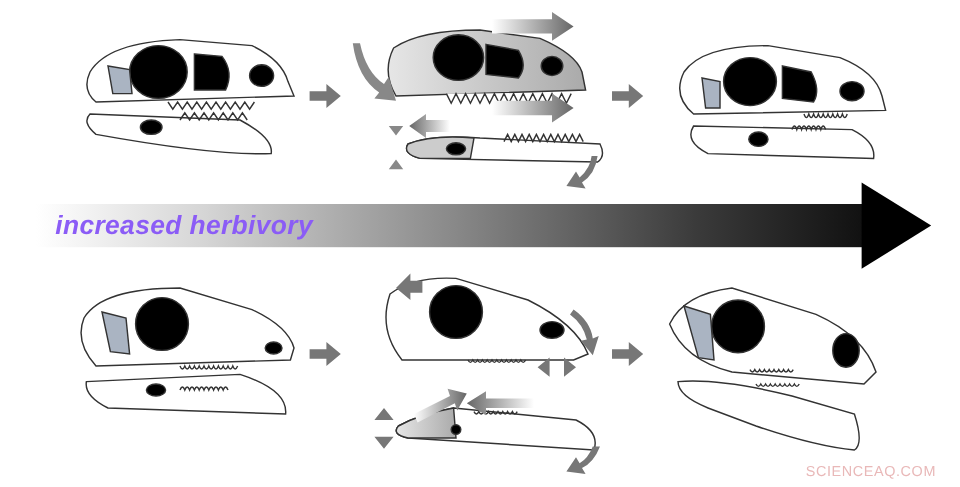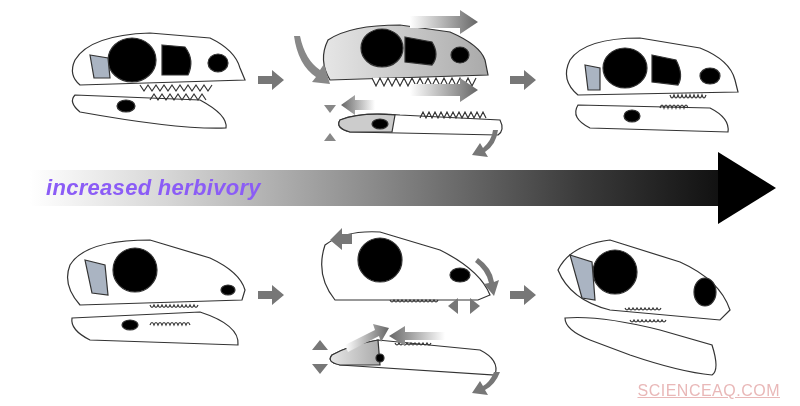--- a/index.html
+++ b/index.html
@@ -4,21 +4,21 @@
 <style>
   html,body{margin:0;padding:0;background:#fff;}
   #stage{position:relative;width:800px;height:406px;overflow:hidden;background:#fff;font-family:"Liberation Sans",sans-serif;}
   .band{position:absolute;left:30px;top:170px;width:690px;height:36px;
     background:linear-gradient(to right,#ffffff 0%,#d6d6d6 20%,#8a8a8a 50%,#3a3a3a 80%,#111 100%);}
   .band-head{position:absolute;left:718px;top:152px;width:0;height:0;
     border-top:36px solid transparent;border-bottom:36px solid transparent;border-left:58px solid #000;}
   .band-label{position:absolute;left:0;top:170px;width:800px;height:36px;line-height:36px;text-align:left;
     color:#8b5cf6;font-style:italic;font-weight:bold;font-size:22px;letter-spacing:0.3px;margin-left:44px;}
   .band-label span{position:relative;left:2px;}
-  .watermark{position:absolute;right:20px;bottom:6px;font-size:16px;color:#e9b8b8;letter-spacing:0.5px;text-decoration:underline;}
+  .watermark{position:absolute;right:20px;bottom:6px;font-size:12px;color:#e9b8b8;letter-spacing:0.5px;}
   svg{position:absolute;left:0;top:0;}
 </style>
 </head>
 <body>
 
 <div id="stage">
 
   <div class="band"></div>
   <div class="band-head"></div>
   <div class="band-label"><span>increased herbivory</span></div>

